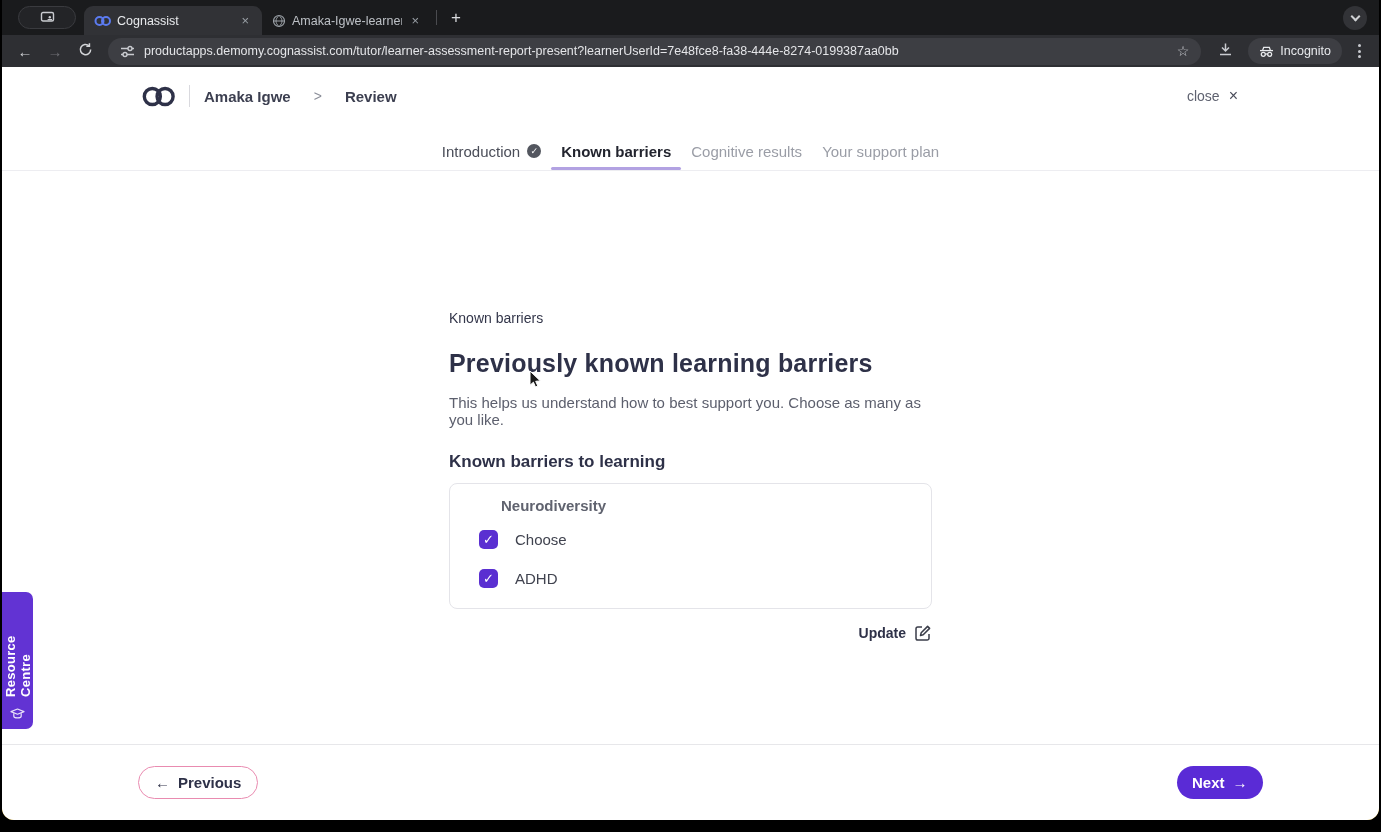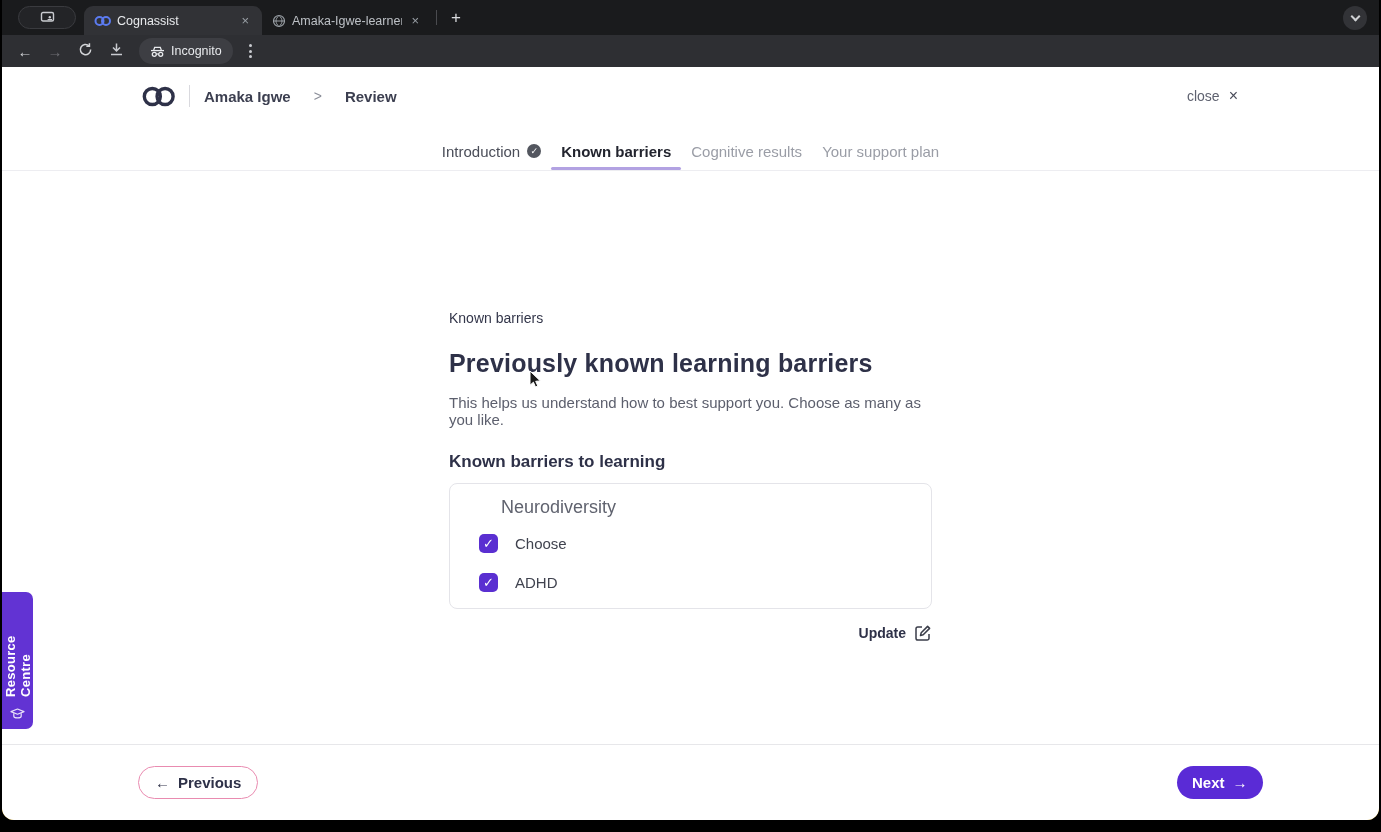--- a/index.html
+++ b/index.html
@@ -57,21 +57,21 @@
                           border-radius:2px; background:#b2a2e2; }
   .done-badge { width:14px; height:14px; border-radius:50%; background:#53565f; color:#fff; font-size:9px;
                 display:flex; align-items:center; justify-content:center; }
 
   .content { position:absolute; left:447px; top:243px; width:483px; }
   .eyebrow { font-size:14px; color:#33364a; margin-bottom:23px; }
   .h1 { font-size:25px; font-weight:700; color:#2e3148; letter-spacing:.2px; margin-bottom:16px; }
   .desc { font-size:15px; color:#5c5f6d; margin-bottom:24px; }
   .h2 { font-size:17px; font-weight:700; color:#2e3148; margin-bottom:11px; }
   .card { border:1px solid #e4e4e9; border-radius:8px; padding:13px 14px 20px; height:126px; }
-  .group-label { font-size:18px; font-weight:400; color:#60636f; margin-bottom:16px;padding-left:37px; }
+  .group-label { font-size:15px; font-weight:700; color:#60636f; margin-bottom:16px;padding-left:37px; }
   .opt { display:flex; align-items:center; gap:17px; margin:0 0 20px 15px; font-size:15px; color:#40434f; }
   .cbox { width:19px; height:19px; border-radius:5px; background:#5a2fd1; color:#fff; font-size:13px;
           display:flex; align-items:center; justify-content:center; font-weight:700; }
   .update-row { display:flex; justify-content:flex-end; align-items:center; gap:8px; margin-top:15px; }
   .update-label { font-size:14px; font-weight:700; color:#2e3148; }
 
   .resource { position:absolute; left:0; top:525px; width:31px; height:137px; background:#6233d3;
               border-radius:0 7px 7px 0; display:flex; flex-direction:column; align-items:center; }
   .resource .rlabel { flex:1; writing-mode:vertical-rl; transform:rotate(180deg); color:#fff; font-size:13px;
                       font-weight:600; letter-spacing:.3px; display:flex; align-items:center; padding-top:10px; }
@@ -123,20 +123,29 @@
   </div>
 
   <div class="toolbar">
     <div class="navbtn">←</div>
     <div class="navbtn disabled">→</div>
     <div class="navbtn">
       <svg width="15" height="15" viewBox="0 0 16 16">
           <path d="M13.5 8a5.5 5.5 0 1 1-1.7-3.9" fill="none" stroke="#d3d5d8" stroke-width="1.6"></path>
           <path d="M12.2 1.2v3.3H8.9" fill="none" stroke="#d3d5d8" stroke-width="1.6"></path>
         </svg>
+    </div>
+    <div class="urlbar">
+      <svg width="15" height="13" viewBox="0 0 15 13">
+          <path d="M1 3.5h13M1 9.5h13" stroke="#c9cbd0" stroke-width="1.4"></path>
+          <circle cx="10" cy="3.5" r="2" fill="#3d3e43" stroke="#c9cbd0" stroke-width="1.4"></circle>
+          <circle cx="5" cy="9.5" r="2" fill="#3d3e43" stroke="#c9cbd0" stroke-width="1.4"></circle>
+        </svg>
+      <span class="url-text">productapps.demomy.cognassist.com/tutor/learner-assessment-report-present?learnerUserId=7e48fce8-fa38-444e-8274-0199387aa0bb</span>
+      <span class="star">☆</span>
     </div>
     <div style="padding:0 7px;">
       <svg width="15" height="15" viewBox="0 0 15 15">
           <path d="M7.5 1.5v7M4 5.5l3.5 3.5L11 5.5" fill="none" stroke="#c9cbd0" stroke-width="1.5"></path>
           <path d="M2 12.5h11" stroke="#c9cbd0" stroke-width="1.5"></path>
         </svg>
     </div>
     <div class="incog">
       <svg width="15" height="13" viewBox="0 0 15 13">
           <path d="M1 5.6h13" stroke="#e8eaed" stroke-width="1.3"></path>

